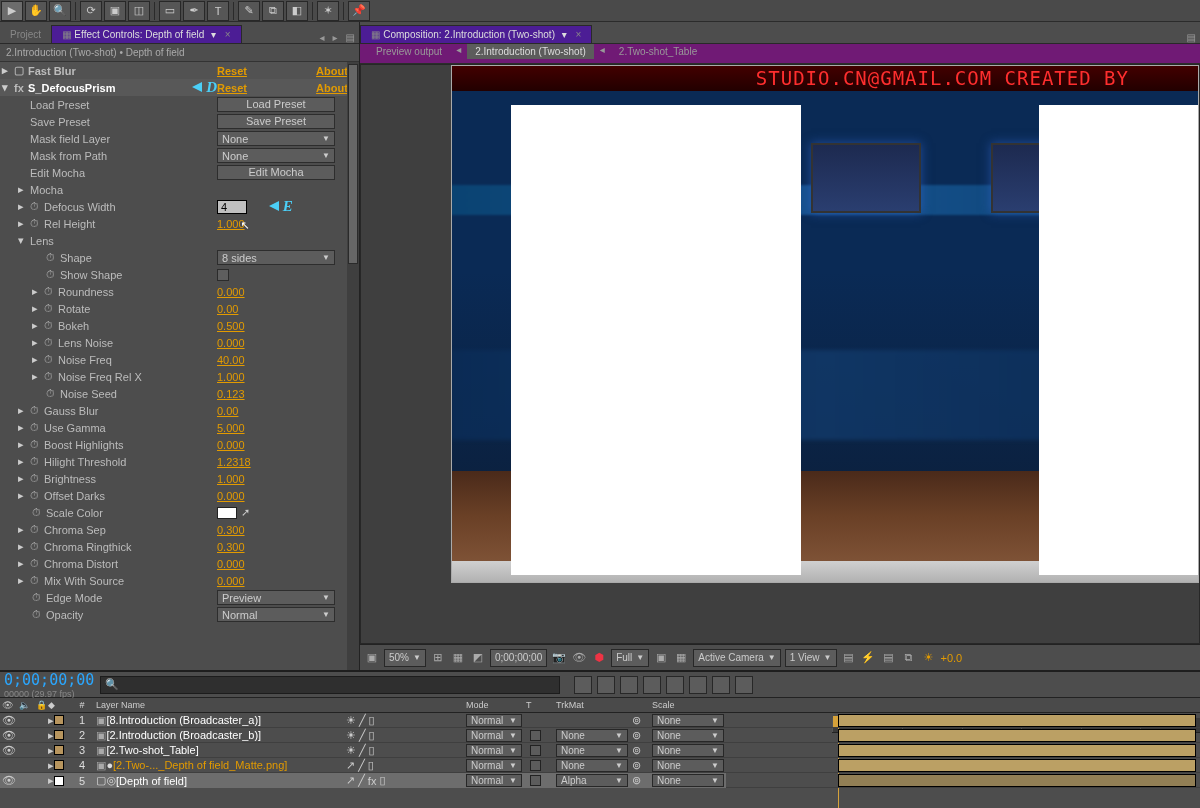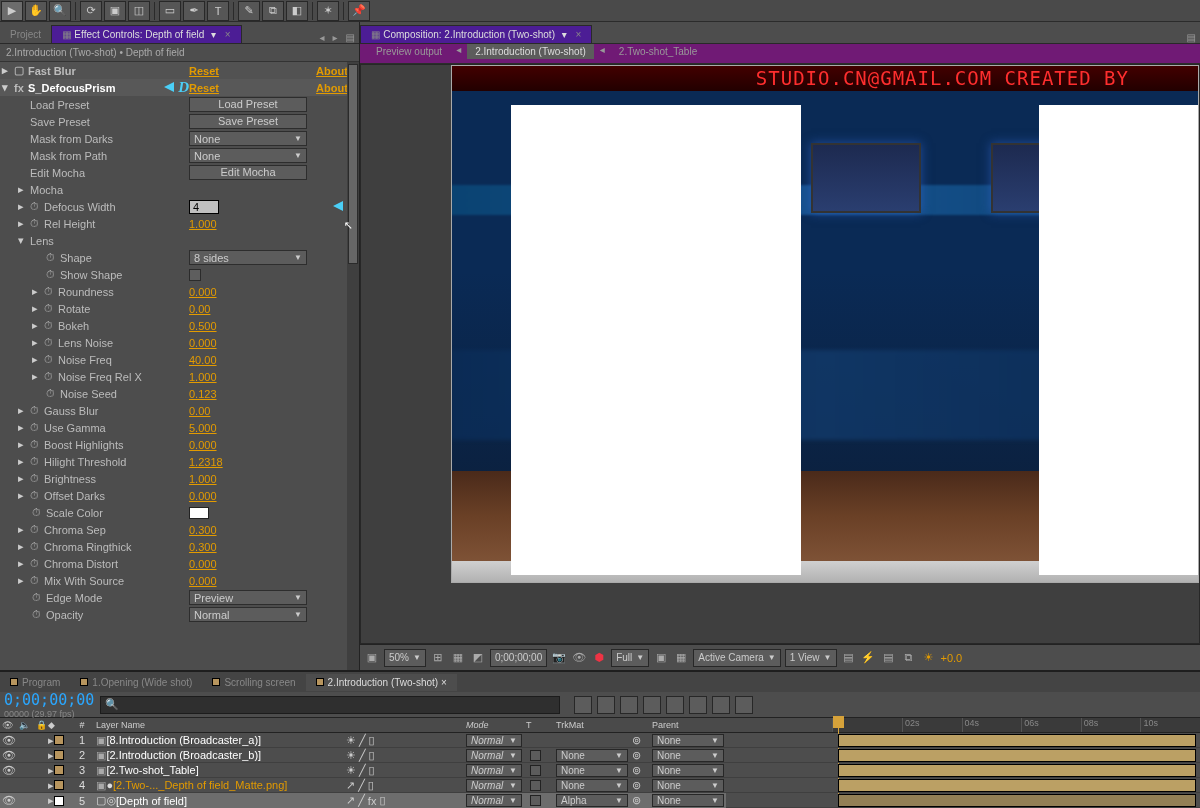--- a/index.html
+++ b/index.html
@@ -26,21 +26,21 @@
   .tabcaret{ padding:0 4px; color:#999; }
 
   .panelpath{ padding:3px 6px; font-size:10px; color:#aaa; border-bottom:1px solid #333; background:#4d4d4d;}
 
   
   .eclist{ flex:1; overflow-y:auto; background:#4d4d4d; position:relative;}
   .ecrow{ display:flex; align-items:center; height:17px; padding:0 2px;}
   .ecrow .toggle{ width:12px; display:inline-block; color:#ccc;}
   .ecrow .sw{ width:14px; display:inline-block; color:#aaa; }
   .ecrow .name{ flex:1; white-space:nowrap; color:#bcbcbc;}
-  .ecrow .val{ width:168px; display:flex; align-items:center;justify-content:space-between;}
+  .ecrow .val{ width:140px; display:flex; align-items:center;}
   .hotlink{ color:#e39b00; text-decoration:underline; cursor:pointer;}
   .resetlink{ color:#e39b00; text-decoration:underline;}
   .aboutlink{ color:#e39b00; text-decoration:underline; margin-left:auto;}
   .ecrow.head{ background:#525252; font-weight:bold;}
   .ecrow.sub{ padding-left:18px; }
   .ecrow.sub2{ padding-left:32px; }
   .ecrow.sub3{ padding-left:46px; }
   .pulldown{ height:15px; background:#5c5c5c; border:1px solid #2d2d2d; color:#ccc; padding:0 4px; width:118px; display:flex; align-items:center; }
   .pulldown .caret{ margin-left:auto; font-size:8px; }
   .pbtn{ height:15px; background:#5c5c5c; border:1px solid #2d2d2d; color:#ccc; width:118px; text-align:center; line-height:13px;}
@@ -92,21 +92,21 @@
   .tl-body{ flex:1; overflow:hidden;}
   .tlrow{ height:15px; display:flex; align-items:center; border-bottom:1px solid #3f3f3f;}
   .tlrow.sel{ background:#6d6d6d; border:none;}
   .tlcell{ height:100%; display:flex; align-items:center; padding:0 2px; color:#ccc;}
   .eyelock{ width:46px; gap:6px;}
   .layeridx{ width:24px; justify-content:center; color:#ddd;}
   .layercolor{ width:10px;height:10px;background:#b7955e;border:1px solid #000;margin-right:3px;}
   .layernm{ flex:0 0 250px; overflow:hidden; white-space:nowrap;}
   .layernm .brk{ color:#fff;}
   .layernm.hl .brk{ color:#e39b00;}
-  .modecell{ flex:0 0 60px;font-style:italic;}
+  .modecell{ flex:0 0 60px;}
   .tlpd{ background:#5c5c5c; border:1px solid #272727; height:13px; padding:0 4px; display:flex;align-items:center; width:56px; font-size:10px;}
   .tlpd .caret{ margin-left:auto; font-size:8px;}
   .tlpd.wide{ width:76px;}
   .chk{ width:11px;height:11px;background:#5c5c5c;border:1px solid #222;margin:0 4px;}
 
   .ruler{ position:absolute; top:46px; left:832px; right:0; height:15px; background:#3a3a3a; display:flex; font-size:9px; color:#888; border-bottom:1px solid #222;}
   .ruler .tick{ flex:1; border-left:1px solid #555; padding-left:2px;}
   .cti{ position:absolute; top:44px; bottom:0; width:1px; background:#d6a23a; left:838px;}
   .cti .head{ position:absolute; top:0; left:-5px; width:11px; height:12px; background:#d6a23a;}
   .track{ position:absolute; height:13px; background:#bba064; border:1px solid #000; left:838px; right:4px;}
@@ -192,21 +192,21 @@
           </div>
         <div class="ecrow sub">
             <span class="toggle"></span>
             <span class="name">Save Preset</span>
             <span class="val">
               <div class="pbtn">Save Preset</div>
             </span>
           </div>
         <div class="ecrow sub">
             <span class="toggle"></span>
-            <span class="name">Mask from Darks</span>
+            <span class="name">Mask field Layer</span>
             <span class="val">
               <div class="pulldown">
                 <span>None</span>
                 <span class="caret">▼</span>
               </div>
             </span>
           </div>
         <div class="ecrow sub">
             <span class="toggle"></span>
             <span class="name">Mask from Path</span>
@@ -508,26 +508,20 @@
         <span class="vcicon">⚡</span>
         <span class="vcicon">▤</span>
         <span class="vcicon">⧉</span>
         <span class="vcicon expo">☀</span>
         <span class="expo">+0.0</span>
       </div>
     </div>
   </div>
 
   <div class="bottomarea" style="position:relative;">
-    <div class="tl-tabs">
-      <div class="tl-tab"><span class="sqr"></span><span>Program</span></div>
-      <div class="tl-tab"><span class="sqr"></span><span>1.Opening (Wide shot)</span></div>
-      <div class="tl-tab"><span class="sqr"></span><span>Scrolling screen</span></div>
-      <div class="tl-tab active"><span class="sqr"></span><span>2.Introduction (Two-shot)</span> <span class="close-x">×</span></div>
-    </div>
     <div class="tl-head">
       <div>
         <div class="timecode">0;00;00;00</div>
         <div class="subtime">00000 (29.97 fps)</div>
       </div>
       <div class="searchbox">
           <span class="mag">🔍</span>
         </div>
       <div class="tlicons">
         <div class="tlicon"></div>
@@ -561,21 +555,21 @@
         </div>
       <div class="tlcell" style="width:24px;">◆</div>
       <div class="tlcell layeridx">#</div>
       <div class="tlcell layernm">Layer Name</div>
       <div class="tlcell" style="width:90px;"></div>
       <div class="tlcell" style="width:30px;"></div>
       <div class="tlcell modecell">Mode</div>
       <div class="tlcell" style="width:30px;">T</div>
       <div class="tlcell" style="width:76px;">TrkMat</div>
       <div class="tlcell" style="width:20px;"></div>
-      <div class="tlcell" style="width:76px;">Parent</div>
+      <div class="tlcell" style="width:76px;">Scale</div>
     </div>
 
     <div class="tl-body" style="position:relative;">
 
       <div class="tlrow">
         <div class="tlcell eyelock">
             <span>👁</span>
           </div>
         <div class="tlcell" style="width:24px;">
             <span>▸</span>

